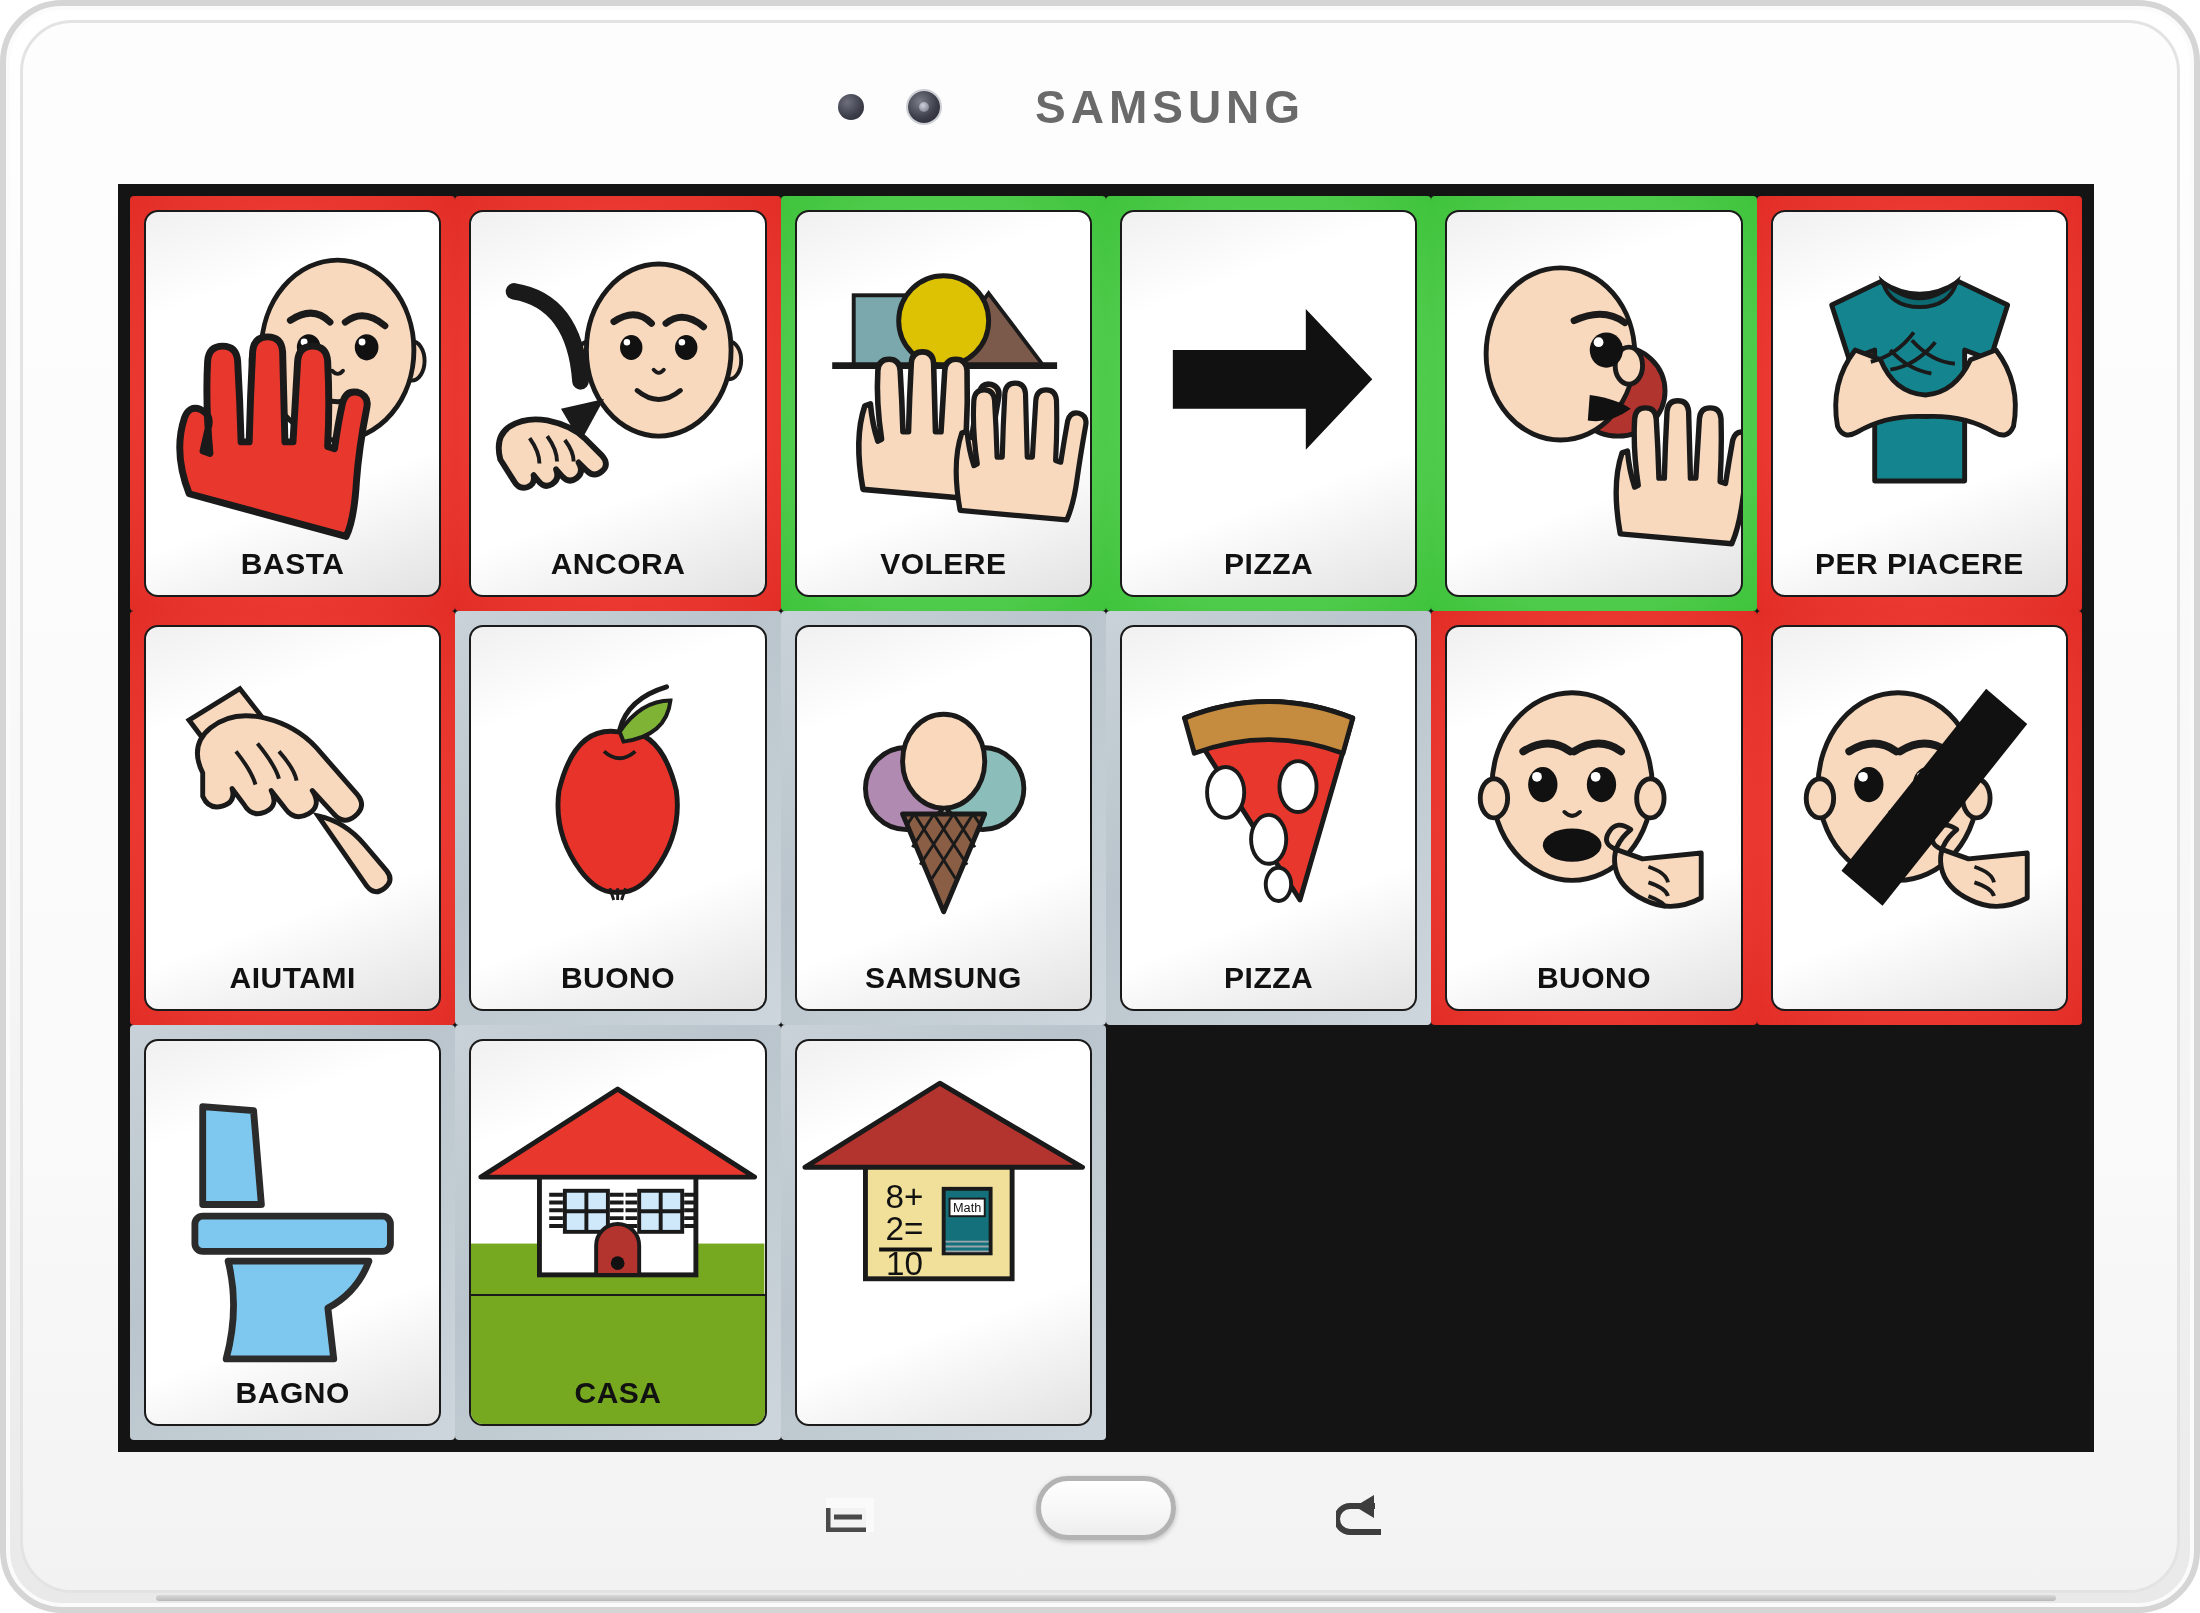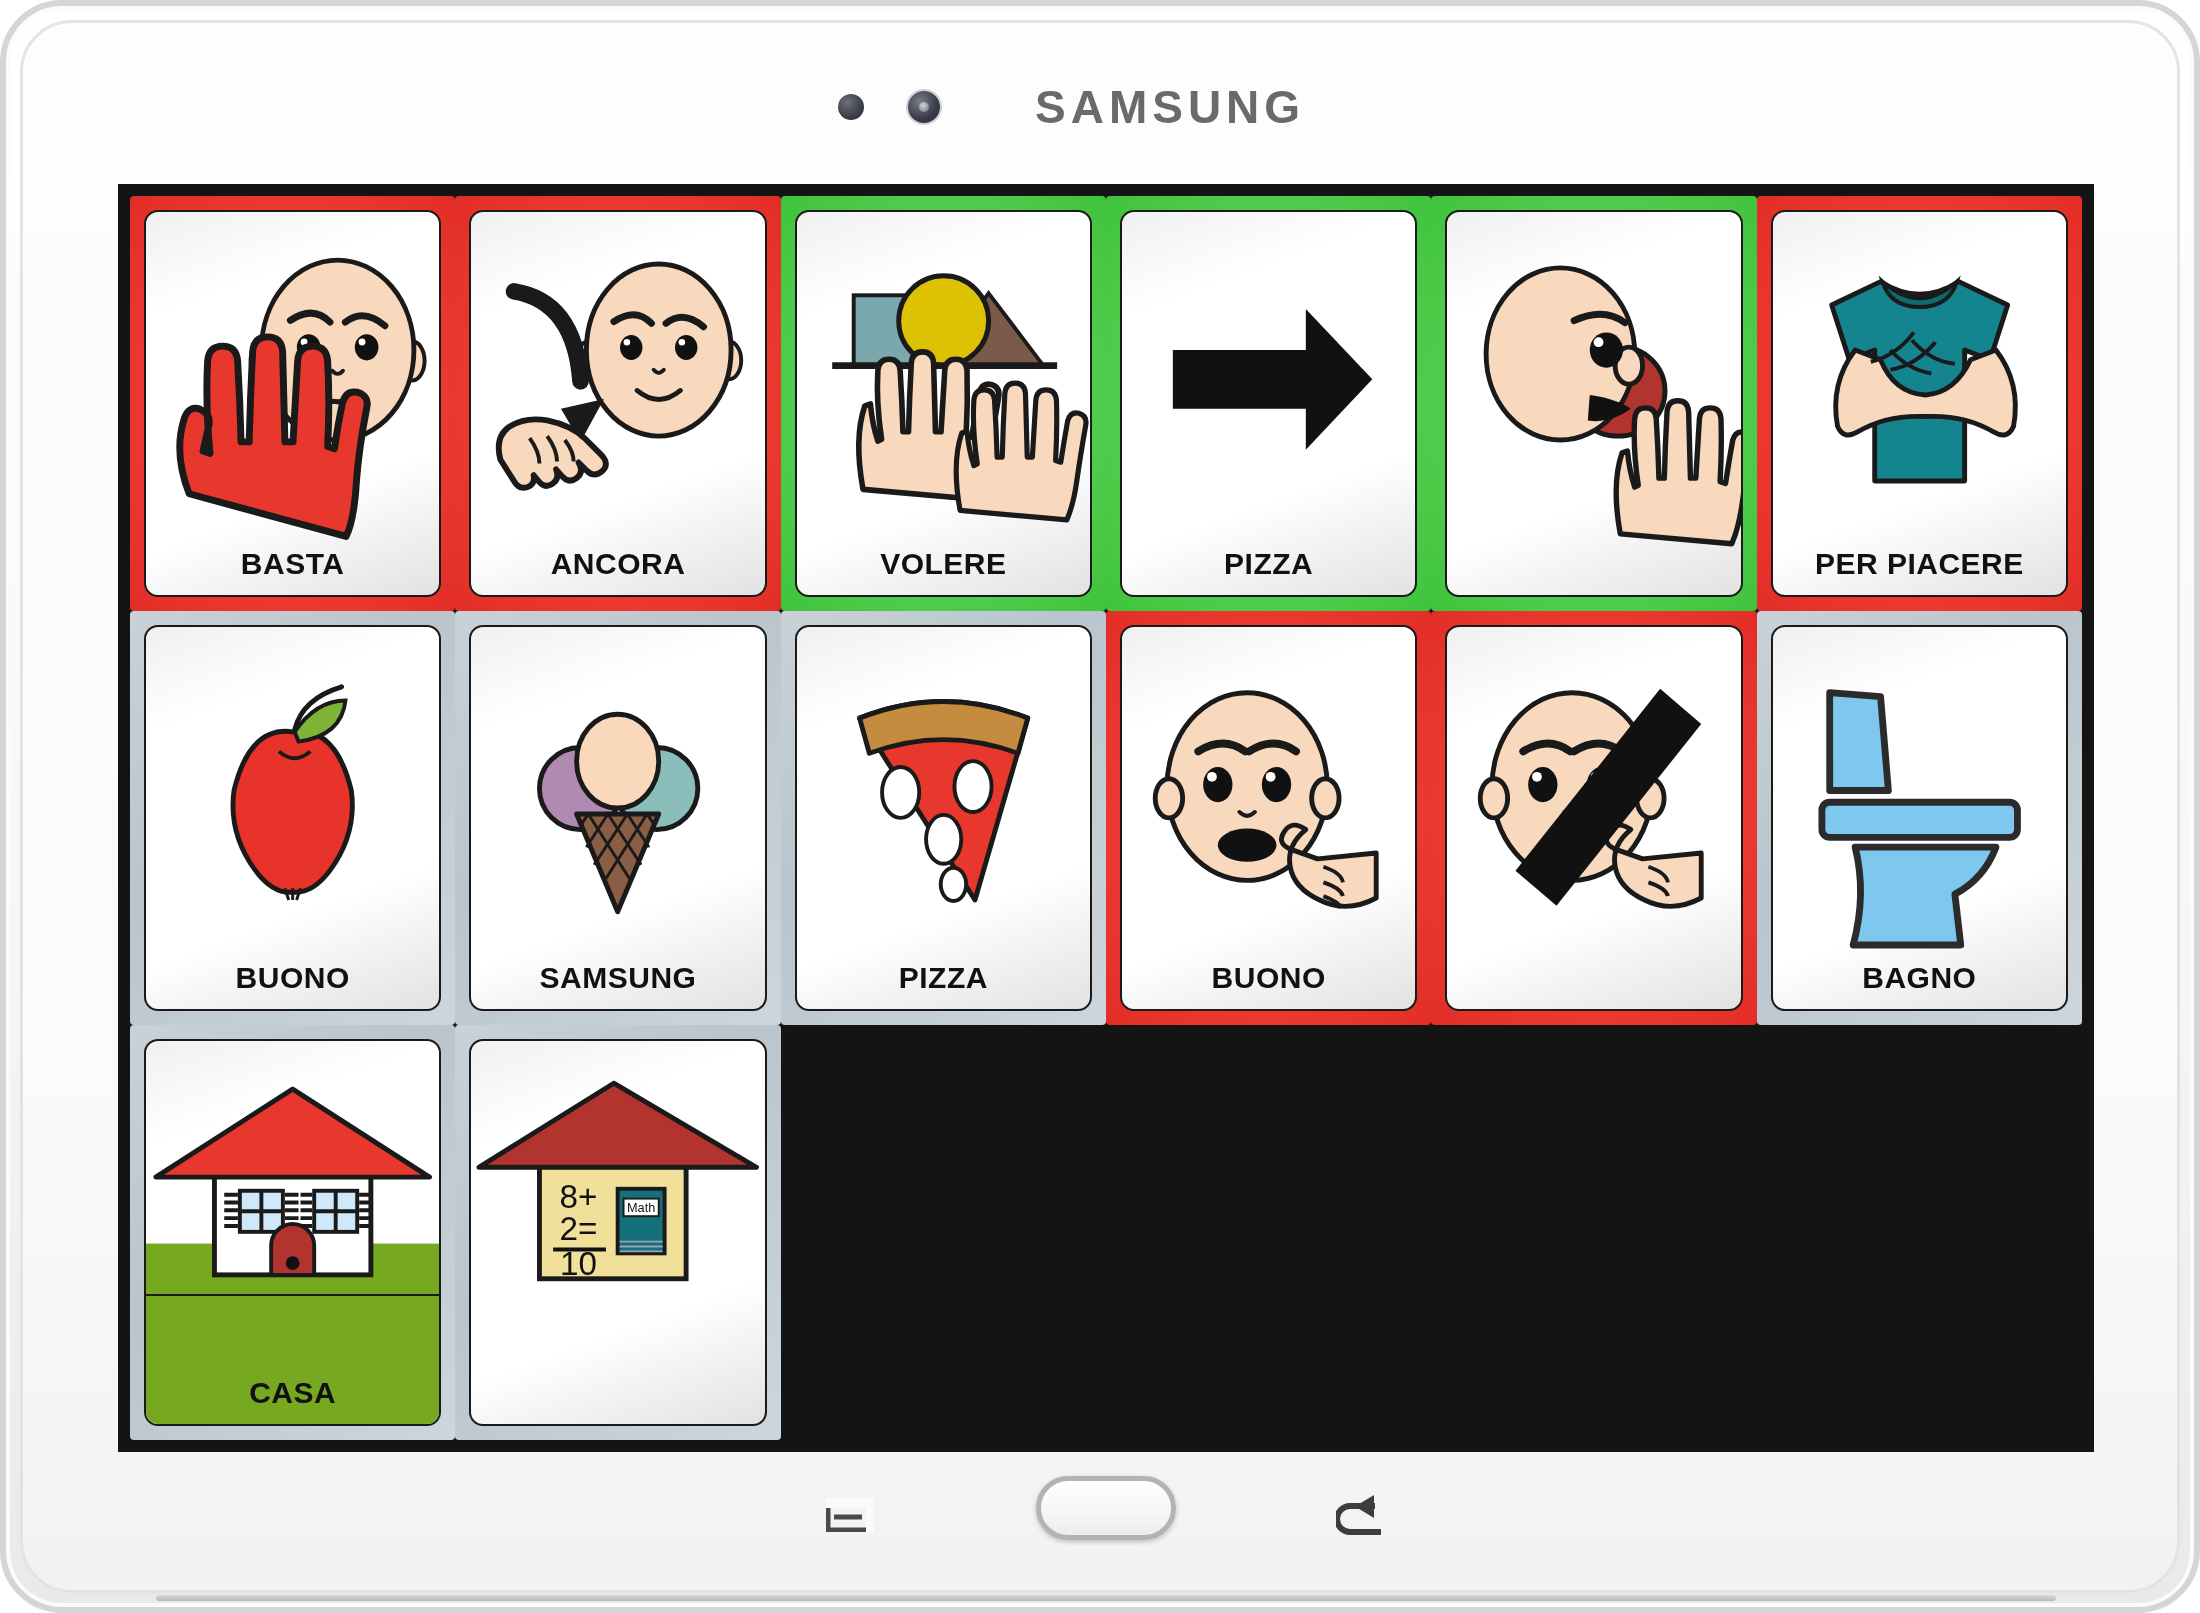--- a/index.html
+++ b/index.html
@@ -261,20 +261,33 @@
           <div class="card">
             <div class="pic">
               <svg viewBox="0 0 300 300">
       <path d="M110 48 q40 26 80 0 l50 24 l-18 56 l-26 -10 l0 134 l-92 0 l0 -134 l-26 10 l-18 -56 z" fill="#14858f" stroke="#1a1a1a" stroke-width="5" stroke-linejoin="round"></path>
       <path d="M112 48 q38 34 76 0 q-8 26 -38 26 q-30 0 -38 -26 z" fill="#0d6a72" stroke="#1a1a1a" stroke-width="4"></path>
       <path d="M66 196 q-8 -44 18 -78 l26 10 q14 34 46 36 q30 -2 46 -36 l26 -10 q26 34 18 78 q-6 14 -20 6 q-30 -18 -70 -16 q-40 -2 -70 16 q-14 8 -20 -6 z" fill="#f8d9bd" stroke="#1a1a1a" stroke-width="5" stroke-linejoin="round"></path>
       <path d="M120 118 q18 20 42 24 M142 108 q20 22 44 24 M166 110 q-20 24 -46 28 M144 100 q-18 24 -44 30" fill="none" stroke="#1a1a1a" stroke-width="4"></path>
     </svg>
             </div>
             <div class="label">PER PIACERE</div>
+          </div>
+        </div>
+        <div class="cell red">
+          <div class="card">
+            <div class="pic">
+              <svg viewBox="0 0 300 300">
+      <polygon points="44,72 96,40 132,86 80,120" fill="#f8d9bd" stroke="#1a1a1a" stroke-width="5"></polygon>
+      <path d="M58 126 q-14 -28 8 -46 q22 -18 56 -10 q32 8 52 30 l42 48 q10 12 -2 22 q-12 10 -22 -2 l-22 -24 q10 16 -4 24 q-14 8 -24 -6 l-14 -18 q8 16 -6 22 q-14 6 -22 -8 l-12 -16 q4 14 -10 18 q-14 4 -20 -10 z" fill="#f8d9bd" stroke="#1a1a1a" stroke-width="5" stroke-linejoin="round"></path>
+      <path d="M92 104 q16 20 20 34 M114 96 q18 22 22 36 M136 104 q16 18 18 30" fill="none" stroke="#1a1a1a" stroke-width="4"></path>
+      <path d="M176 170 q28 6 48 30 l22 26 q8 10 -2 18 q-10 8 -18 -2 z" fill="#f8d9bd" stroke="#1a1a1a" stroke-width="5"></path>
+    </svg>
+            </div>
+            <div class="label">AIUTAMI</div>
           </div>
         </div>
         <div class="cell gray">
           <div class="card">
             <div class="pic">
               <svg viewBox="0 0 300 300">
       <path d="M150 84 q44 -6 60 60 q6 44 -22 82 q-18 24 -38 22 q-20 2 -38 -22 q-28 -38 -22 -82 q16 -66 60 -60 z" fill="#e8332a" stroke="#1a1a1a" stroke-width="5"></path>
       <path d="M152 84 q22 -32 52 -32 q-4 36 -48 42 z" fill="#7fb335" stroke="#1a1a1a" stroke-width="4"></path>
       <path d="M152 82 q8 -32 48 -44" fill="none" stroke="#1a1a1a" stroke-width="5" stroke-linecap="round"></path>
       <path d="M136 104 q16 14 32 0" fill="none" stroke="#1a1a1a" stroke-width="4"></path>

